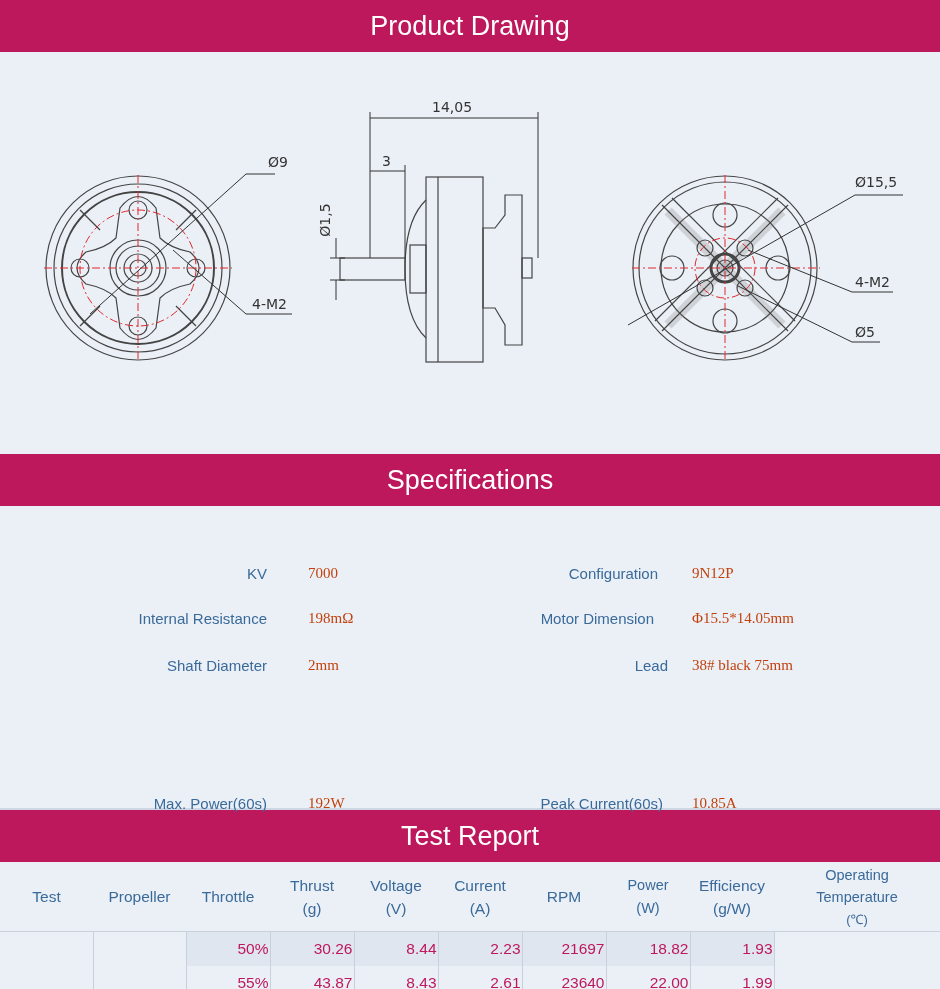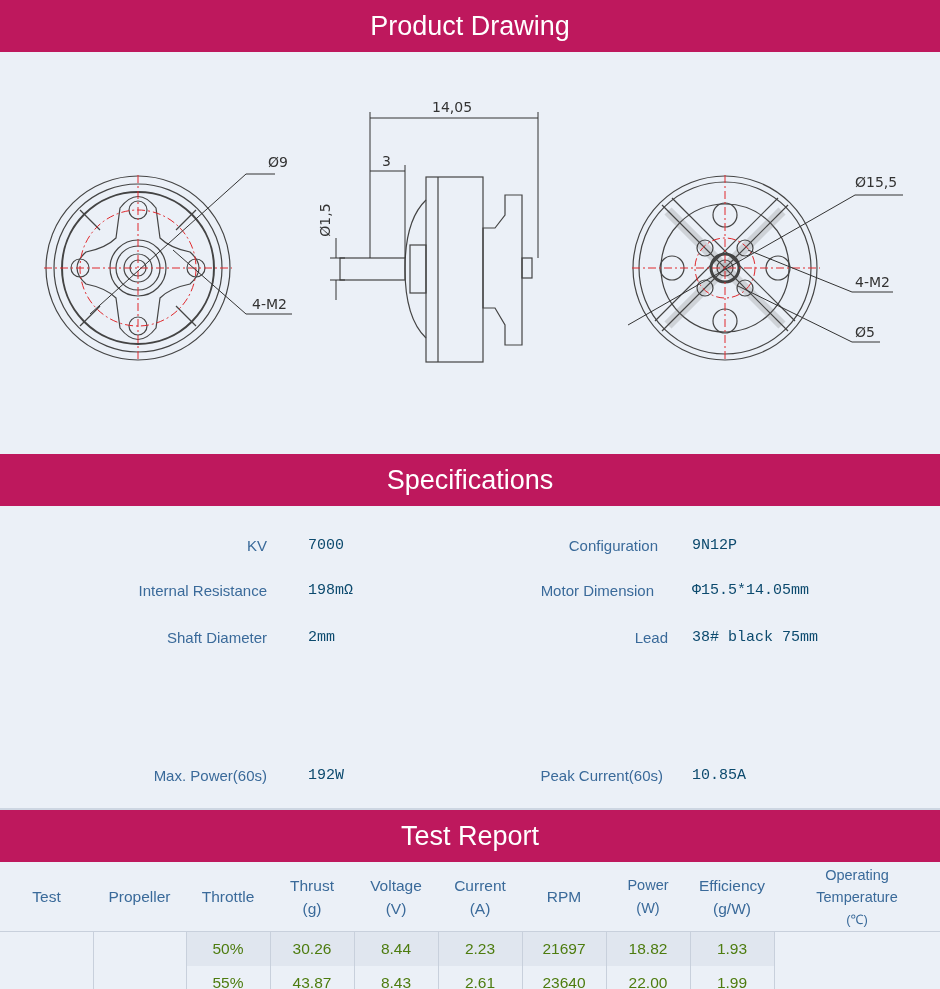--- a/index.html
+++ b/index.html
@@ -2,28 +2,28 @@
 <html><head>
 <meta charset="utf-8">
 <style>
   html, body { margin:0; padding:0; }
   body { width:940px; height:989px; overflow:hidden; background:#ebf0f7; font-family:"DejaVu Sans", sans-serif; }
   .banner { background:#be185d; height:52px; color:#ffffff; display:flex; align-items:center; justify-content:center; font-family:"Liberation Sans", sans-serif; font-size:27px; }
   #drawing { position:relative; height:402px; background:#ebf0f7; }
   #drawing svg { position:absolute; left:0; top:0; }
   .dim-label { position:absolute; font-family:"DejaVu Sans", sans-serif; font-size:14px; color:#333; }
   #specs { height:302px; position:relative; border-bottom:2px solid #cdd6e2; }
-  .spec-row { position:absolute; left:0; width:940px; height:24px; font-size:14.5px; }
+  .spec-row { position:absolute; left:0; width:940px; height:24px; font-size:14.5px;margin-top:28px; }
   .spec-label { position:absolute; text-align:right; color:#3a6a9a; font-family:"Liberation Sans", sans-serif; font-size:15px; }
-  .spec-value { position:absolute; color:#0c4a6e; font-family:Liberation Mono, monospace; font-size:15px; }
+  .spec-value { position:absolute; color:#c2410c; font-family:Liberation Serif, serif; font-size:15px; }
   .l1 { right:673px; } .v1 { left:308px; }
   .l2 { right:282px; } .v2 { left:692px; }
   table.report { border-collapse:collapse; width:940px; font-family:"Liberation Sans", sans-serif; font-size:15.5px; }
   table.report th { color:#3a6a9a; font-weight:normal; height:66px; text-align:center; line-height:23px; border-bottom:1px solid #c8d0dc; }
-  table.report td { text-align:center; color:#4d7c0f; height:32px; border-left:1px solid #c8d0dc; }
+  table.report td { text-align:right; color:#be185d; height:32px; border-left:1px solid #c8d0dc; }
   table.report tr.r0 td.d { background:#e0e6ef; }
   table.report td.first { border-left:none; }
 </style>
 </head>
 <body>
 
 <div class="banner">
     <span>Product Drawing</span>
   </div>
 

